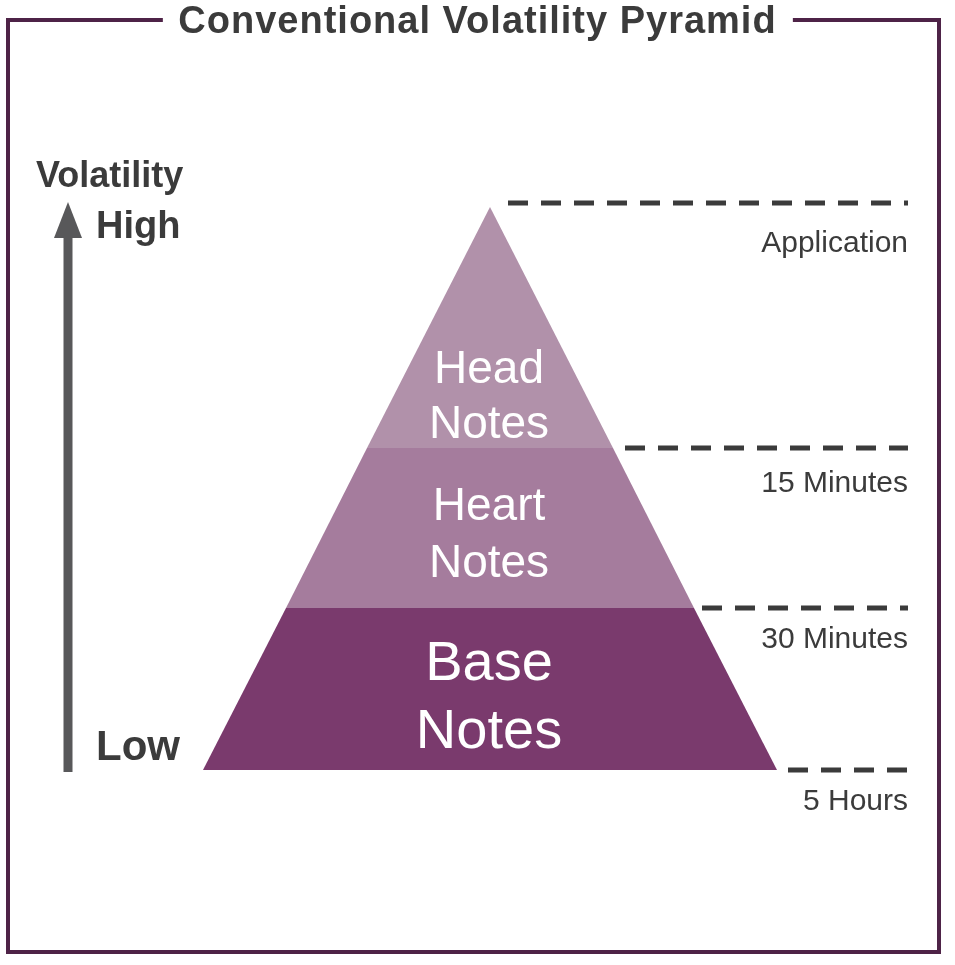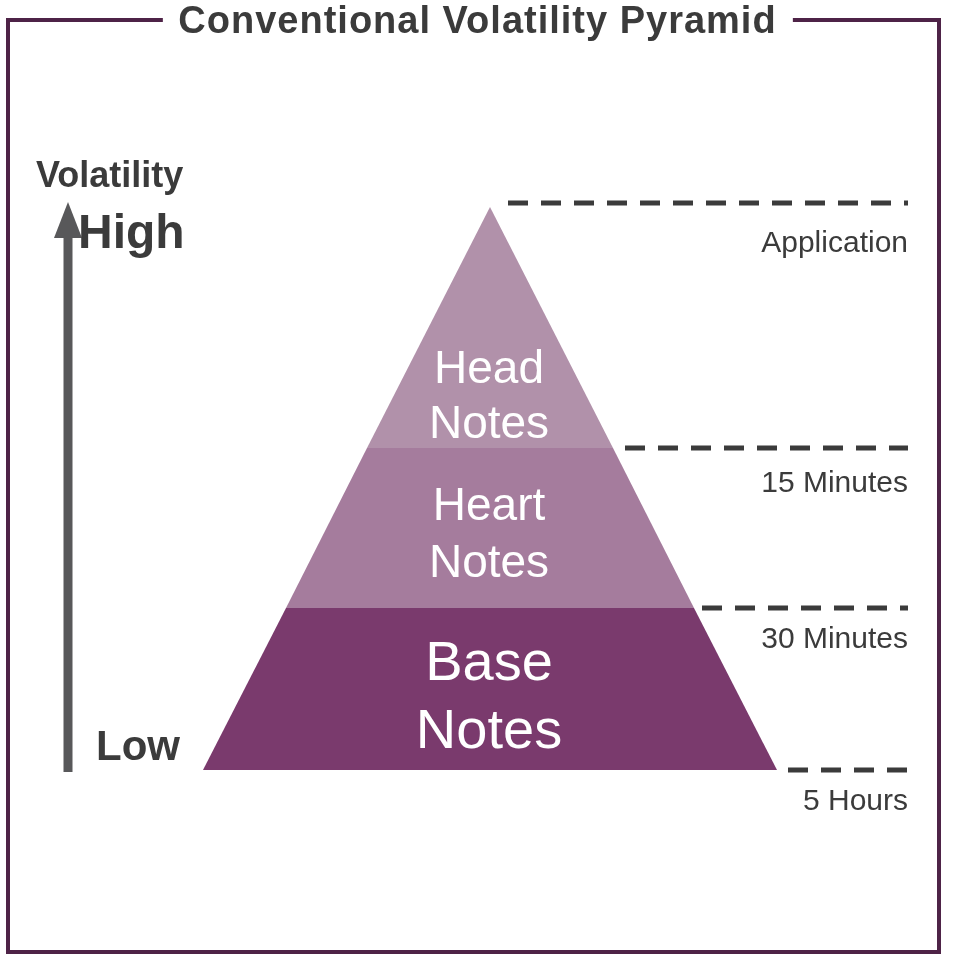--- a/index.html
+++ b/index.html
@@ -53,23 +53,23 @@
     z-index: 3;
     white-space: nowrap;
   }
   .volatility-label {
     left: 36px;
     top: 118px;
     font-size: 36px;
     margin-top: 36px;
   }
   .high-label {
-    left: 78px;
+    left: 96px;
     top: 204px;
-    font-size: 48px;
+    font-size: 38px;
   }
   .low-label {
     left: 96px;
     top: 722px;
     font-size: 42px;
   }
   .tier-text {
     fill: #ffffff;
     font-family: "Liberation Sans", "DejaVu Sans", sans-serif;
   }

